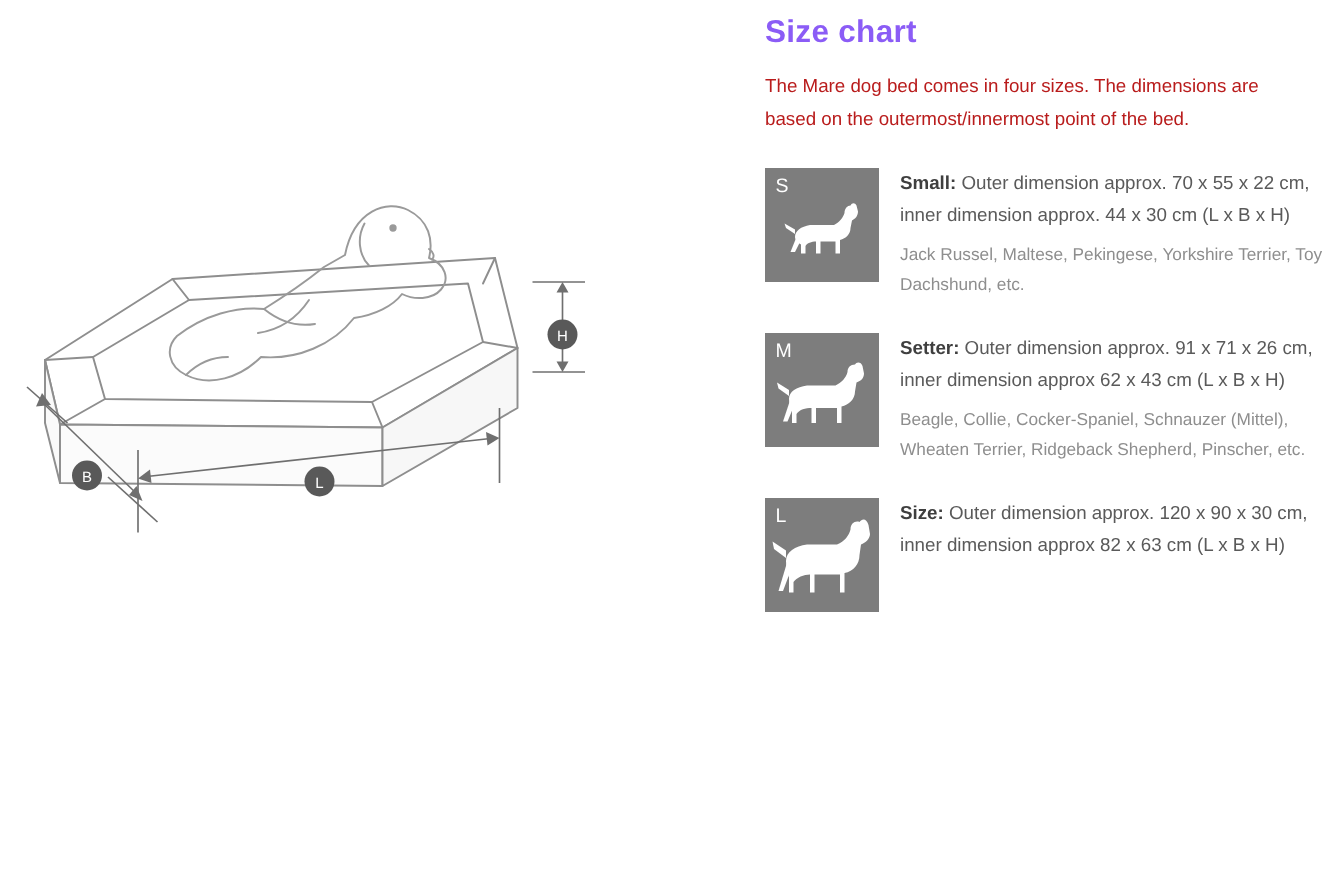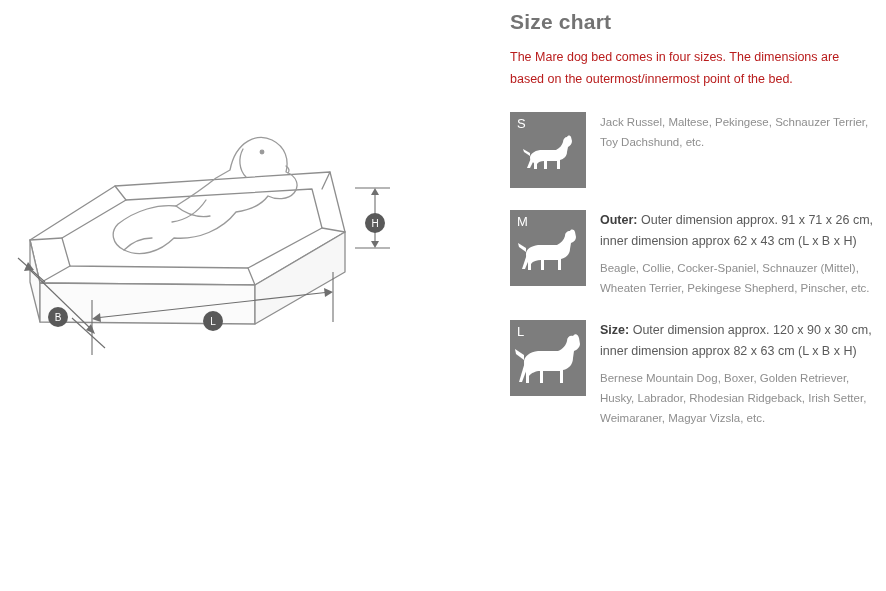--- a/index.html
+++ b/index.html
@@ -28,21 +28,21 @@
   
   #chart-col {
     position: absolute;
     left: 510px; top: 0;
     width: 376px; height: 591px;
     padding-top: 10px;
   }
   .chart-title {
     font-size: 21px;
     font-weight: bold;
-    color: #737373;
+    color: #8b5cf6;
     letter-spacing: .2px;
     margin: 0 0 12px 0;
   }
   .chart-intro {
     font-size: 12.5px;
     line-height: 22px;
     color: #b91c1c;
     margin: 0 0 22px 0;
     max-width: 330px;
   }
@@ -184,21 +184,24 @@
                      C62 32 60 34 58 35 L57 40 C57 44 54 47 50 48
                      L50 57 L47 57 L47 49 L37 49 L37 57 L34 57 L34 49
                      C31 49 28 50 27 52 L27 57 L24 57 L24 51
                      C22 50 20 48 20 46 Z"></path>
             <path d="M21 46 L17 56 L20 56 L24 48 Z"></path>
             <path d="M20 41 L13 37 L14 40 L20 44 Z"></path>
           </g>
         </svg>
       </div>
       <div class="size-text">
-        <p class="size-breeds">Jack Russel, Maltese, Pekingese, Schnauzer Terrier, Toy Dachshund, etc.</p>
+        <p class="size-main">
+          <b>Small:</b><span> Outer dimension approx. 70 x 55 x 22 cm, inner dimension approx. 44 x 30 cm (L x B x H)</span>
+        </p>
+        <p class="size-breeds">Jack Russel, Maltese, Pekingese, Yorkshire Terrier, Toy Dachshund, etc.</p>
       </div>
     </div>
 
     <div class="size-row">
       <div class="size-badge">
         <span class="letter">M</span>
         <svg class="dog" viewBox="0 0 76 76">
           <g fill="#ffffff">
             <path d="M16 44 C16 39 21 36 28 35 L47 35 C51 33 54 30 55 26
                      C55 23 57 21 60 21 C61 19 64 19 65 22 L66 27
@@ -206,23 +209,23 @@
                      L51 60 L48 60 L48 50 L34 50 L34 60 L31 60 L31 50
                      C27 50 23 51 21 54 L21 60 L18 60 L18 52
                      C17 50 16 47 16 44 Z"></path>
             <path d="M17 44 L12 59 L15 59 L20 47 Z"></path>
             <path d="M16 38 L8 33 L9 37 L16 42 Z"></path>
           </g>
         </svg>
       </div>
       <div class="size-text">
         <p class="size-main">
-          <b>Outer:</b><span> Outer dimension approx. 91 x 71 x 26 cm, inner dimension approx 62 x 43 cm (L x B x H)</span>
+          <b>Setter:</b><span> Outer dimension approx. 91 x 71 x 26 cm, inner dimension approx 62 x 43 cm (L x B x H)</span>
         </p>
-        <p class="size-breeds">Beagle, Collie, Cocker-Spaniel, Schnauzer (Mittel), Wheaten Terrier, Pekingese Shepherd, Pinscher, etc.</p>
+        <p class="size-breeds">Beagle, Collie, Cocker-Spaniel, Schnauzer (Mittel), Wheaten Terrier, Ridgeback Shepherd, Pinscher, etc.</p>
       </div>
     </div>
 
     <div class="size-row">
       <div class="size-badge">
         <span class="letter">L</span>
         <svg class="dog" viewBox="0 0 76 76">
           <g fill="#ffffff">
             <path d="M14 42 C14 36 20 32 28 31 L48 31 C53 29 56 25 57 21
                      C57 17 60 15 63 16 C65 13 68 14 69 18 L70 24
@@ -232,18 +235,17 @@
                      C15 50 14 46 14 42 Z"></path>
             <path d="M15 42 L9 62 L12 62 L18 46 Z"></path>
             <path d="M14 35 L5 29 L6 34 L14 40 Z"></path>
           </g>
         </svg>
       </div>
       <div class="size-text">
         <p class="size-main">
           <b>Size:</b><span> Outer dimension approx. 120 x 90 x 30 cm, inner dimension approx 82 x 63 cm (L x B x H)</span>
         </p>
-        <p class="size-breeds">Bernese Mountain Dog, Boxer, Golden Retriever, Husky, Labrador, Rhodesian Ridgeback, Irish Setter, Weimaraner, Magyar Vizsla, etc.</p>
       </div>
     </div>
 
   </div>
 </div>
 
 </body></html>

